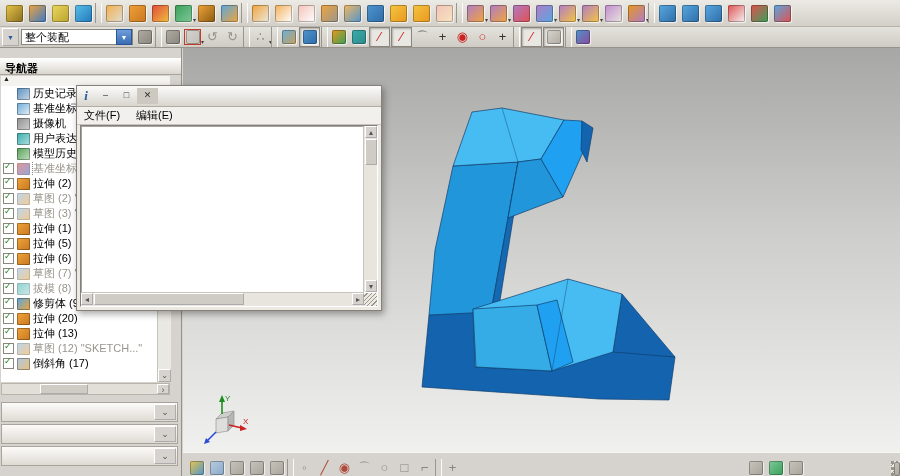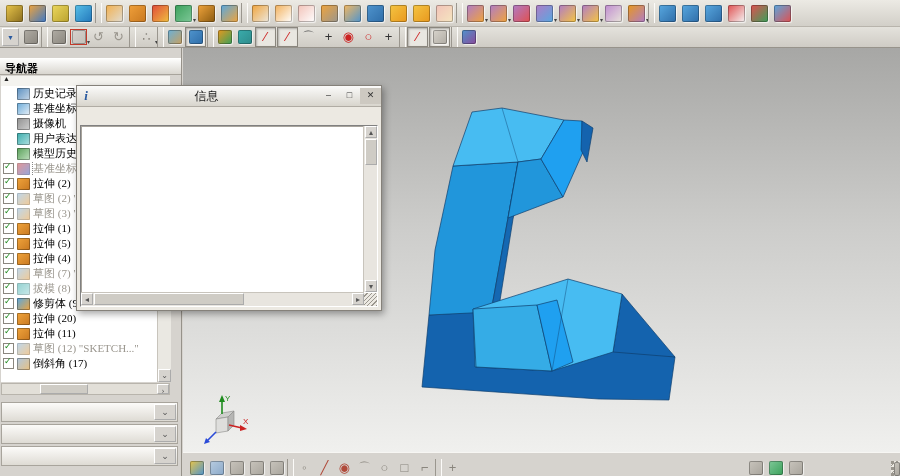--- a/index.html
+++ b/index.html
@@ -34,21 +34,21 @@
   .ddbtn{width:15px;height:16px;border:1px outset #fff;background:#d6d3ce;font-size:7px;color:#2a5aa0;
     display:flex;align-items:center;justify-content:center;}
   .combo{display:inline-flex;align-items:center;width:112px;height:16px;border:1px solid #8a867e;
     background:#fff;font-size:11px;padding-left:3px;box-sizing:border-box;}
   .combo-txt{flex:1;white-space:nowrap;overflow:hidden;}
   .combo-btn{width:14px;height:14px;background:linear-gradient(#6f9dd9,#3a6cb2);color:#fff;font-size:7px;
     display:flex;align-items:center;justify-content:center;border:1px solid #2a549a;}
 
   
   #lpanel{position:absolute;left:0;top:48px;width:182px;bottom:0;background:#d6d3ce;
-    border-right:1px solid #96928a;box-sizing:border-box;z-index:1;font-family:Liberation Serif, serif;}
+    border-right:1px solid #96928a;box-sizing:border-box;z-index:1;}
   .ph{position:absolute;top:10px;left:0;right:0;height:17px;background:linear-gradient(#fdfdfc,#d9d6cf);
     border-top:1px solid #fff;border-bottom:1px solid #a8a49c;font-size:11px;font-weight:bold;
     padding:2px 0 0 5px;box-sizing:border-box;}
   .colhdr{position:absolute;top:28px;left:1px;width:169px;height:10px;background:#f4f3ef;
     border-bottom:1px solid #c8c4bc;}
   .colhdr .sort{position:absolute;left:2px;top:-1px;font-size:7px;color:#222;}
   .tree{position:absolute;top:38px;left:1px;width:156px;height:296px;background:#fff;overflow:hidden;}
   .trow{height:15px;display:flex;align-items:center;gap:3px;padding-left:2px;font-size:11px;
     white-space:nowrap;overflow:hidden;}
   .trow .chk{visibility:hidden;width:9px;height:9px;background:#fff;border:1px solid #8a867e;
@@ -228,20 +228,24 @@
       <span class="ic" style="--c1: #e05050; --c2: #3aa05a;">
         <i class="sq"></i>
       </span>
       <span class="ic" style="--c1: #58a8e0; --c2: #e05050;">
         <i class="sq"></i>
       </span>
     </div>
 
   <div id="tb2">
     <span class="ddbtn">▼</span>
+    <span class="combo">
+      <span class="combo-txt">整个装配</span>
+      <span class="combo-btn">▼</span>
+    </span>
     <span class="icwrap">
 
     <span class="ic small" style="--c1: #b0aca4; --c2: #8a867e;">
           <i class="sq"></i>
         </span>
         <span class="ic small sep"></span>
         <span class="ic small" style="--c1: #b0aca4; --c2: #8a867e;">
           <i class="sq"></i>
         </span>
         <span class="ic small redbox arr" style="--c1: #d6d3ce; --c2: #c2bfb8;">
@@ -380,21 +384,21 @@
             <span class="tick">✓</span>
           </span>
         <i class="fic"></i>
         <span class="tlabel">拉伸 (5)</span>
       </div>
         <div class="trow checked" style="--c1: #f0a43c; --c2: #c87820;">
         <span class="chk">
             <span class="tick">✓</span>
           </span>
         <i class="fic"></i>
-        <span class="tlabel">拉伸 (4)</span>
+        <span class="tlabel">拉伸 (6)</span>
       </div>
         <div class="trow gray checked" style="--c1: #88b8e0; --c2: #e8a040;">
         <span class="chk">
             <span class="tick">✓</span>
           </span>
         <i class="fic"></i>
         <span class="tlabel">草图 (7) "SK..."</span>
       </div>
         <div class="trow gray checked" style="--c1: #3aacac; --c2: #a0d8d8;">
         <span class="chk">
@@ -415,21 +419,21 @@
             <span class="tick">✓</span>
           </span>
         <i class="fic"></i>
         <span class="tlabel">拉伸 (20)</span>
       </div>
         <div class="trow checked" style="--c1: #f0a43c; --c2: #c87820;">
         <span class="chk">
             <span class="tick">✓</span>
           </span>
         <i class="fic"></i>
-        <span class="tlabel">拉伸 (11)</span>
+        <span class="tlabel">拉伸 (13)</span>
       </div>
         <div class="trow gray checked" style="--c1: #88b8e0; --c2: #e8a040;">
         <span class="chk">
             <span class="tick">✓</span>
           </span>
         <i class="fic"></i>
         <span class="tlabel">草图 (12) "SKETCH..."</span>
       </div>
         <div class="trow checked" style="--c1: #b0c8e0; --c2: #e8c080;">
         <span class="chk">
@@ -487,24 +491,27 @@
       <polygon points="50,37 43,33 43,39" fill="var(--triad-x)"></polygon>
       <text x="46" y="32" font-size="8" fill="var(--triad-x)">X</text>
       <line x1="19" y1="40" x2="10" y2="49" stroke="var(--triad-z)" stroke-width="1.6"></line>
       <polygon points="7,52 13,50 9,46" fill="var(--triad-z)"></polygon>
     </svg>
   </div>
 
   <div id="iwin">
     <div class="ititle">
       <span class="iicon">i</span>
-      <span class="ttl">信息</span>
       <span class="wbtn">–</span>
       <span class="wbtn">□</span>
       <span class="wbtn close">✕</span>
+    </div>
+    <div class="imenu">
+      <span class="mitem">文件(F)</span>
+      <span class="mitem">编辑(E)</span>
     </div>
     <div class="icontent">
       <div class="itext">
 
       <div class="iline"></div>
           <div class="iline"></div>
           <div class="iline"></div>
           <div class="iline"></div>
           <div class="iline"></div>
           <div class="iline"></div>

